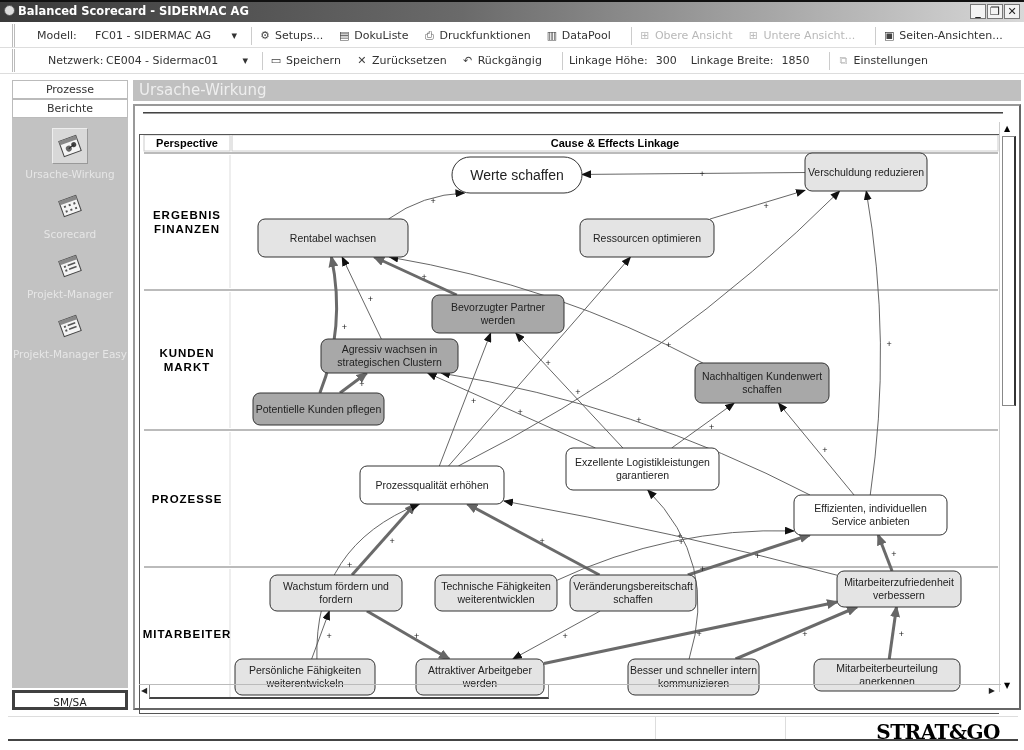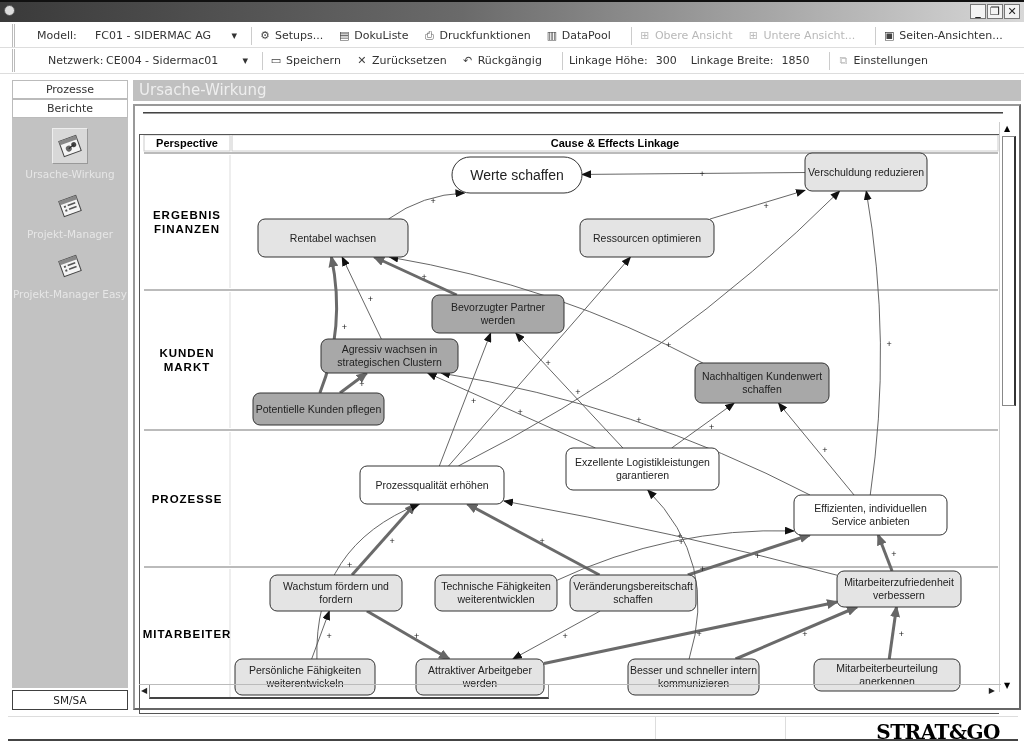--- a/index.html
+++ b/index.html
@@ -22,21 +22,21 @@
   .hr2 { position: absolute; left: 0; top: 73px; width: 1024px; height: 1px; background: #ddd; }
 
   .sidebar { position: absolute; left: 12px; top: 80px; width: 116px; height: 630px; }
   .side-tab { height: 19px; border: 1px solid #bbb; background: #fff; text-align: center; line-height: 17px; font-size: 11px; color: #333; }
   .side-panel { background: #c2c2c2; height: 570px; padding-top: 10px; }
   .side-item { display: flex; flex-direction: column; align-items: center; margin-bottom: 8px; }
   .side-icon { width: 36px; height: 36px; display: flex; align-items: center; justify-content: center; }
   .side-icon.active { background: #d8d8d8; border: 1px solid #eee; border-right-color: #999; border-bottom-color: #999; }
   .side-icon svg { width: 24px; height: 24px; }
   .side-label { color: #e6e6e6; font-size: 10.5px; margin-top: 4px; white-space: nowrap; }
-  .side-bottom { position: absolute; left: 0; bottom: 0; width: 116px; height: 20px; border: 1px solid #404040; background: #fff; text-align: center; line-height: 18px; font-size: 10.5px; }
+  .side-bottom { position: absolute; left: 0; bottom: 0; width: 116px; height: 20px; border: 3px solid #404040; background: #fff; text-align: center; line-height: 18px; font-size: 10.5px; }
 
   .header-bar { position: absolute; left: 133px; top: 80px; width: 888px; height: 21px; background: #c0c0c0; color: #eee; font-size: 15px; line-height: 20px; padding-left: 6px; }
   .chart-frame { position: absolute; left: 133px; top: 104px; width: 888px; height: 606px; border: 2px solid #999; border-right-color: #666; border-bottom-color: #666; background: #fff; }
   .topline { position: absolute; left: 8px; top: 6px; width: 860px; height: 2px; border-top: 1px solid #444; border-bottom: 1px solid #999; }
   .diagram { position: absolute; left: 4px; top: 28px; width: 860px; height: 580px; border: 1px solid #555; border-right: none; }
   .vscroll { position: absolute; left: 864px; top: 16px; width: 18px; height: 570px; border-left: 1px solid #ccc; }
   .vscroll .thumb { position: absolute; left: 2px; top: 14px; width: 14px; height: 270px; border: 1px solid #888; border-right: 2px solid #333; }
   .vscroll .arr { position: absolute; left: 4px; font-size: 8px; color: #000; }
   .hscroll { position: absolute; left: 4px; top: 578px; width: 862px; height: 16px; border-top: 1px solid #bbb; }
   .hscroll .thumb { position: absolute; left: 10px; top: 0; width: 400px; height: 14px; border-left: 1px solid #888; border-bottom: 2px solid #444; border-right: 1px solid #888; }
@@ -46,21 +46,21 @@
   .statusbar .cell { position: absolute; top: 0; height: 22px; border-right: 1px solid #ddd; }
   .brand { position: absolute; right: 18px; top: 3px; font-family: "DejaVu Serif", serif; font-weight: bold; font-size: 20px; letter-spacing: -0.5px; color: #000000; }
   .bottom-line { position: absolute; left: 8px; top: 739px; width: 1010px; height: 2px; background: #444; }
 
   svg text { font-family: "Liberation Sans", sans-serif; }
 </style>
 </head>
 <body>
 
 <div class="titlebar">
-  <span class="app-icon"></span>
+  <span class="app-icon"></span><span>Balanced Scorecard - SIDERMAC AG</span>
   <div class="winctl">
     <span>_</span>
     <span>❐</span>
     <span>✕</span>
   </div>
 </div>
 
 <div class="toolbar tb1">
   <span class="tb-label">Modell:</span>
   <div class="tb-select">
@@ -143,20 +143,39 @@
             <g transform="rotate(-20 12 12)">
               <rect x="3" y="4" width="18" height="16" fill="#f4f4f4" stroke="#444"></rect>
               <rect x="3" y="4" width="18" height="4" fill="#888"></rect>
               <circle cx="10" cy="14" r="3" fill="#666"></circle>
               <circle cx="16" cy="12" r="2.5" fill="#444"></circle>
               <line x1="10" y1="14" x2="16" y2="12" stroke="#222"></line>
             </g>
           </svg>
       </div>
       <span class="side-label">Ursache-Wirkung</span>
+    </div>
+    <div class="side-item">
+      <div class="side-icon">
+        <svg viewBox="0 0 24 24">
+            <g transform="rotate(-20 12 12)">
+              <rect x="3" y="4" width="18" height="16" fill="#f4f4f4" stroke="#444"></rect>
+              <rect x="3" y="4" width="18" height="4" fill="#888"></rect>
+              <g fill="#555">
+                <rect x="6" y="10" width="2" height="2"></rect>
+                <rect x="11" y="10" width="2" height="2"></rect>
+                <rect x="16" y="10" width="2" height="2"></rect>
+                <rect x="6" y="15" width="2" height="2"></rect>
+                <rect x="11" y="15" width="2" height="2"></rect>
+                <rect x="16" y="15" width="2" height="2"></rect>
+              </g>
+            </g>
+          </svg>
+      </div>
+      <span class="side-label">Scorecard</span>
     </div>
     <div class="side-item">
       <div class="side-icon">
         <svg viewBox="0 0 24 24">
             <g transform="rotate(-20 12 12)">
               <rect x="3" y="4" width="18" height="16" fill="#f4f4f4" stroke="#444"></rect>
               <rect x="3" y="4" width="18" height="4" fill="#888"></rect>
               <g fill="#555">
                 <rect x="6" y="10" width="2" height="2"></rect>
                 <rect x="10" y="10" width="8" height="1.5"></rect>

